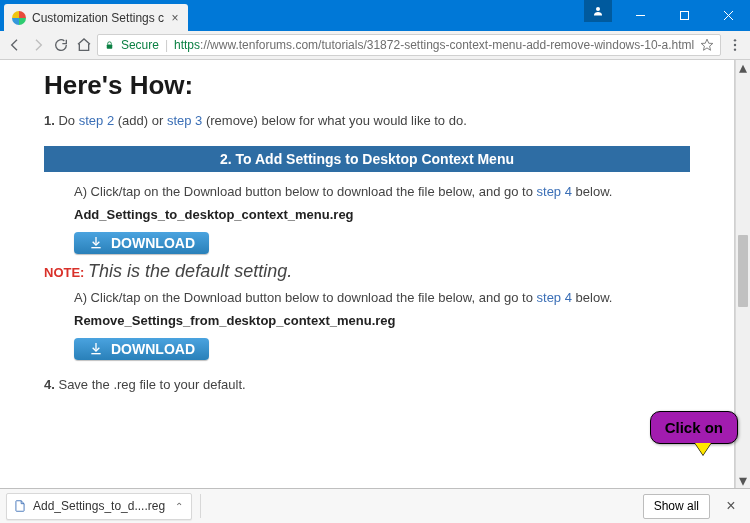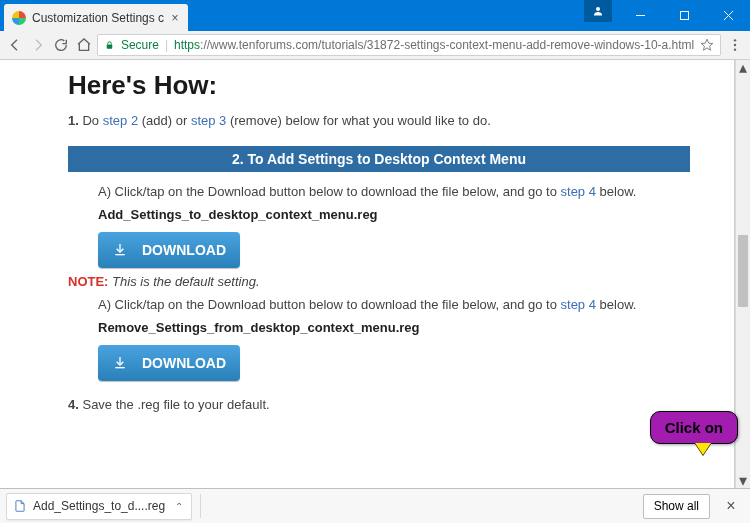--- a/index.html
+++ b/index.html
@@ -29,32 +29,32 @@
   .secure { color: #0b8043; font-size: 12px; }
   .pipe { color: #ccc; }
   .url-proto { color: #0b8043; }
   .url-rest { color: #6e6e6e; white-space: nowrap; overflow: hidden; text-overflow: ellipsis; flex: 1; }
   .star { color: #777; }
   .menu3 { color: #5f6368; }
 
   
   .viewport { flex: 1; background: #e6e6e6; position: relative; overflow: hidden; }
   .page-scroll { position: absolute; inset: 0 15px 0 0; background: #fff; border-right: 1px solid #d0d0d0; overflow: hidden; }
-  .page-inner { padding: 10px 44px 20px 44px; color: #333; margin-left: 24px; }
+  .page-inner { padding: 10px 44px 20px 44px; color: #333; }
   h1.heres-how { font-size: 26px; font-weight: 700; color: #1a1a1a; margin-bottom: 12px; font-family: "Segoe UI", Arial, sans-serif; }
   .step-line { font-size: 13px; color: #444; margin-bottom: 14px; }
   .step-line b, .sub b { font-weight: 700; }
   a.link { color: #3b6fb6; text-decoration: none; }
   .bluebar { background: #2e6da4; color: #fff; font-weight: 700; font-size: 14px; padding: 5px 10px; margin: 18px 0 12px 0; text-align: center; }
   .sub { font-size: 13px; color: #444; padding-left: 30px; margin: 8px 0; }
   .filename { font-size: 13px; color: #222; font-weight: 700; padding-left: 30px; margin: 6px 0 10px 0; }
-  .dlbtn { display: inline-flex; align-items: center; gap: 14px; background: linear-gradient(#4aa3df,#2980b9); color: #fff; font-weight: 700; font-size: 14px; padding: 10px 14px; border-radius: 4px; margin-left: 30px; box-shadow: 0 1px 1px rgba(0,0,0,.25); cursor: pointer; }
+  .dlbtn { display: inline-flex; align-items: center; gap: 7px; background: linear-gradient(#4aa3df,#2980b9); color: #fff; font-weight: 700; font-size: 14px; padding: 3px 14px; border-radius: 4px; margin-left: 30px; box-shadow: 0 1px 1px rgba(0,0,0,.25); cursor: pointer; }
   .dlbtn svg { width: 16px; height: 16px; }
   .note { color: #d9312a; font-weight: 700; font-size: 13px; }
-  .note-text { font-style: italic; color: #444; font-weight: 400; font-size: 13px; }
+  .note-text { font-style: italic; color: #444; font-weight: 400; font-size: 18px; }
   .scrollbar-track { position: absolute; right: 0; top: 0; bottom: 0; width: 15px; background: #f0f0f0; border-left: 1px solid #d8d8d8; }
   .scroll-arrow { height: 15px; display: flex; align-items: center; justify-content: center; color: #555; }
   .scroll-thumb { position: absolute; left: 2px; right: 2px; top: 175px; height: 72px; background: #c1c1c1; border-radius: 1px; }
 
   
   .dlbar { height: 35px; background: #f7f7f7; border-top: 1px solid #bfbfbf; display: flex; align-items: center; padding: 0 6px; gap: 8px; }
   .dlitem { display: flex; align-items: center; gap: 6px; height: 27px; border: 1px solid #d8d8d8; background: #fff; border-radius: 2px; padding: 0 8px 0 6px; font-size: 12px; color: #333; box-shadow: 0 1px 1px rgba(0,0,0,.06); }
   .dlicon { width: 14px; height: 14px; color: #3b6fb6; }
   .dl-caret { color: #666; font-size: 10px; margin-left: 4px; }
   .dl-spacer { flex: 1; }

